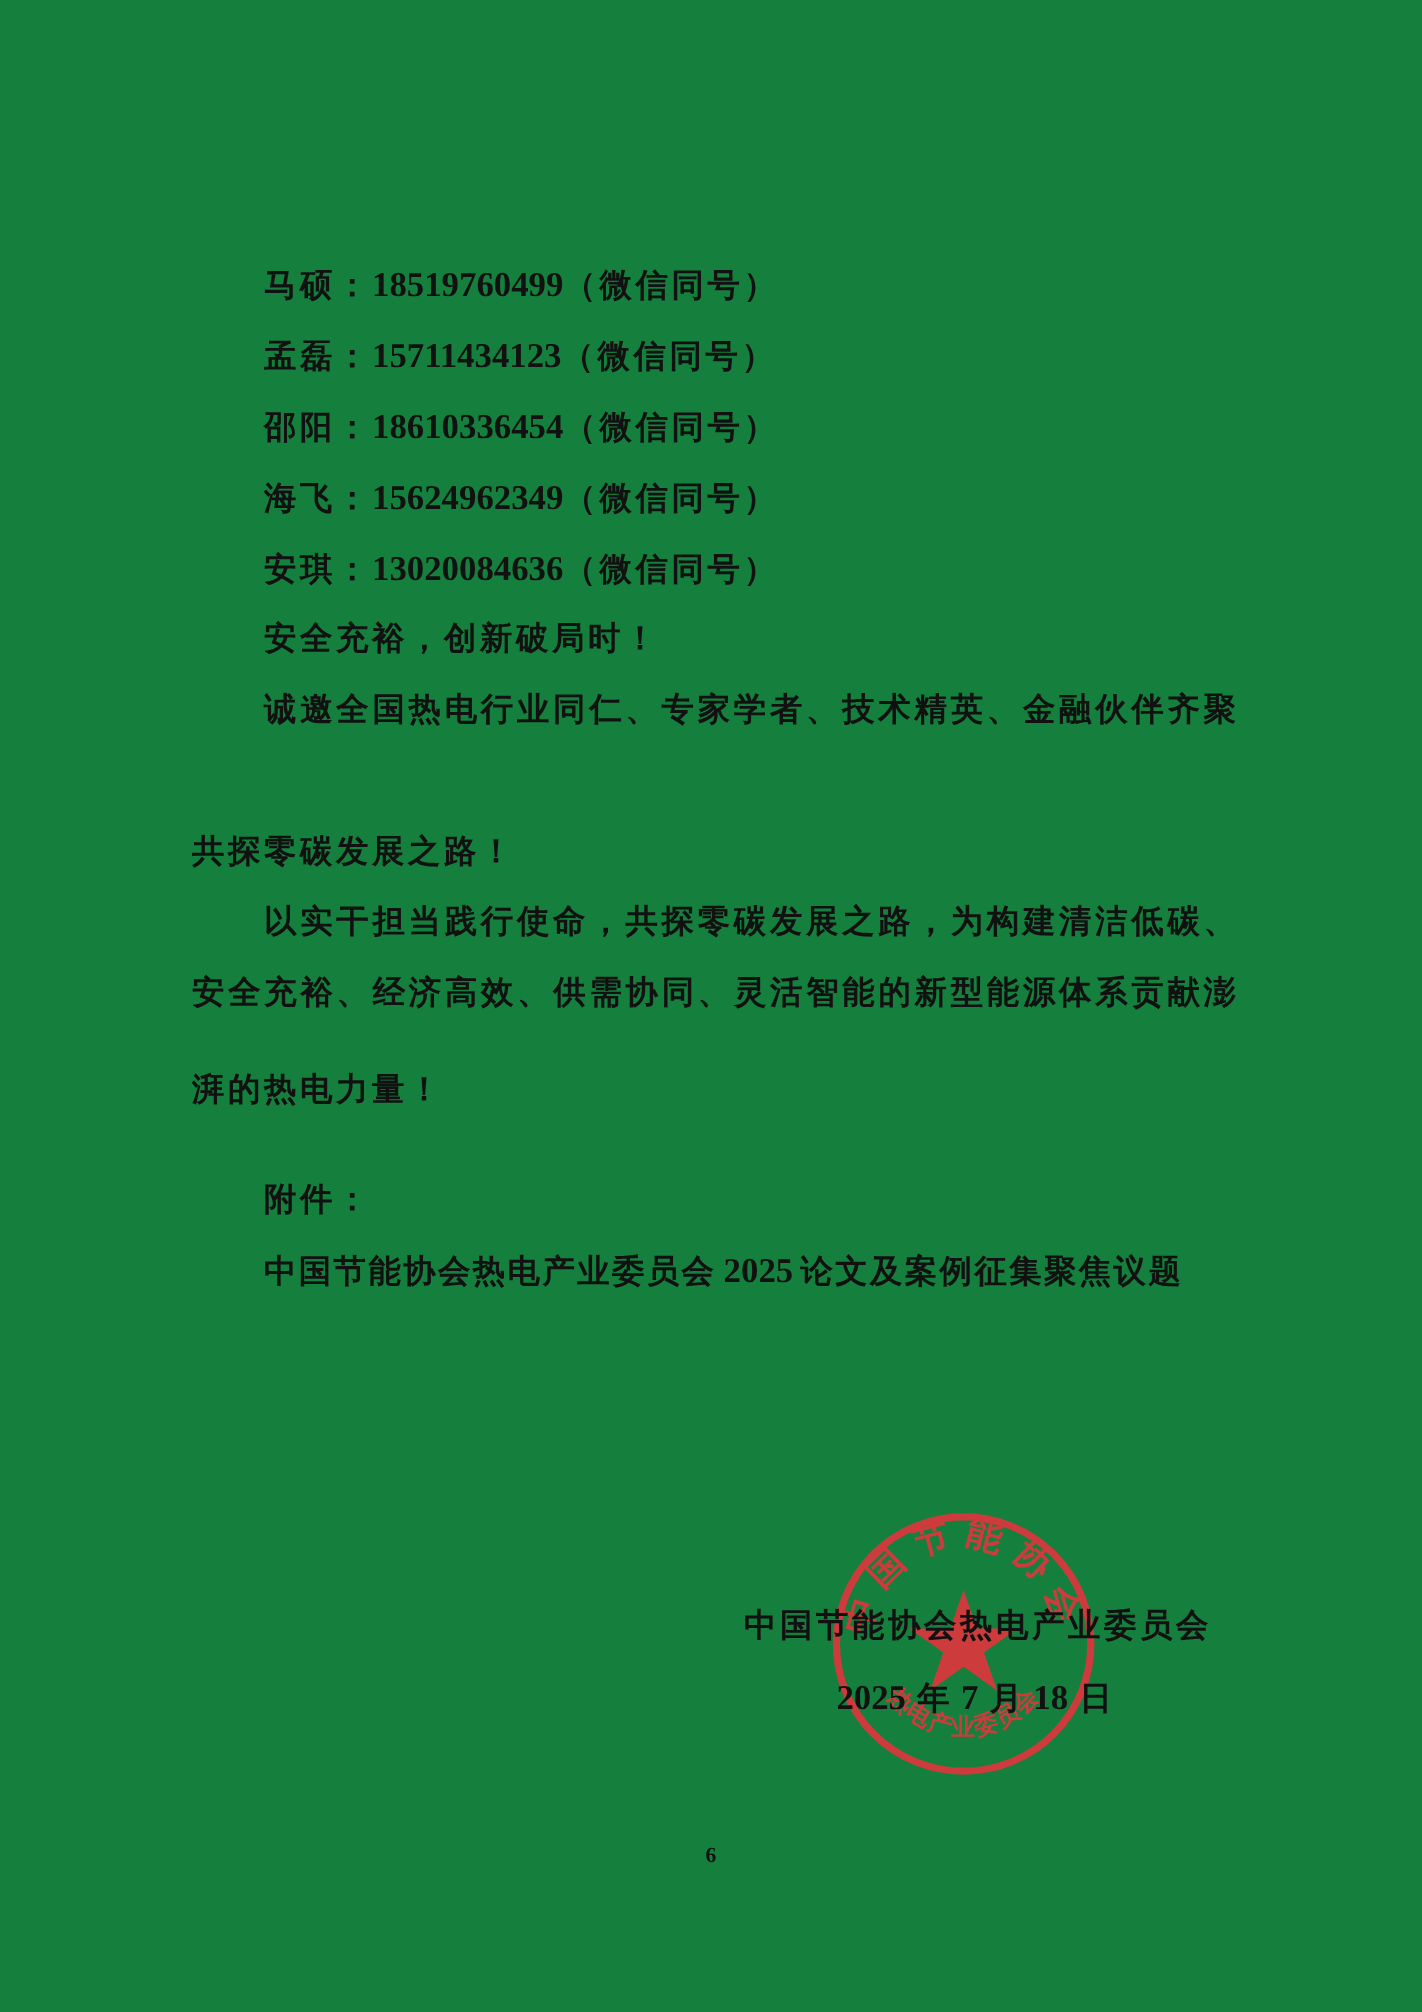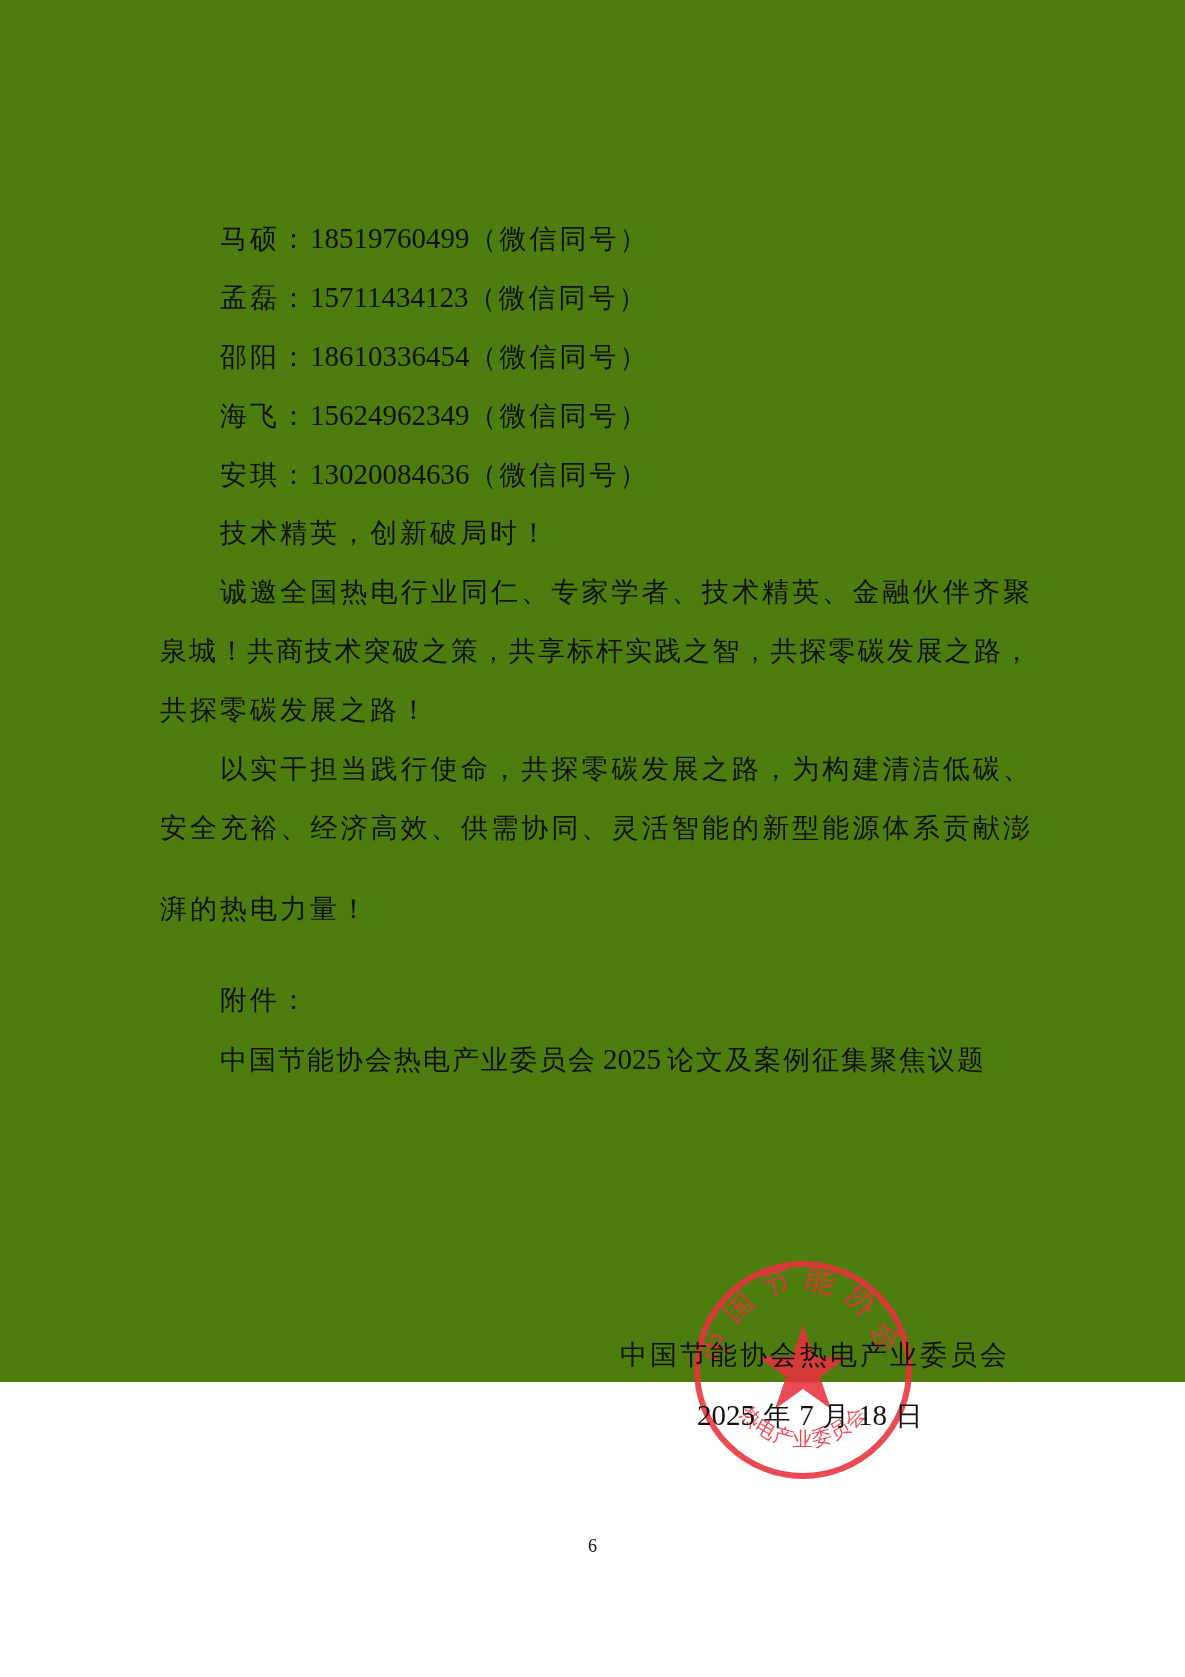--- a/index.html
+++ b/index.html
@@ -1,21 +1,21 @@
 <!DOCTYPE html>
 <html><head>
   <meta charset="utf-8">
   <style>
     html, body { margin: 0; padding: 0; background: #ffffff; }
     body {
       width: 1185px; height: 1677px; position: relative; overflow: hidden;
       font-family: "DejaVu Serif", "Liberation Serif", serif;
       color: #111111;
     }
-    .page { position: absolute; left: 0; top: 0; width: 1185px; height: 1382px; background: #4d7c0f; }
+    .page { position: absolute; left: 0; top: 0; width: 1185px; height: 1677px; background: #15803d; font-weight: bold; }
     .line {
       position: absolute; left: 160px; width: 870px;
       font-size: 27px; line-height: 34px; white-space: nowrap;
       letter-spacing: 3px;
     }
     .line.indent { left: 220px; width: 810px; }
     .line.justify { text-align: justify; text-align-last: justify; letter-spacing: 0; }
     .num { font-family: "Liberation Serif", serif; letter-spacing: 0; font-size: 29px; }
     .sig { position: absolute; font-size: 27px; line-height: 34px; white-space: nowrap; letter-spacing: 3px; z-index: 2; }
     .seal {
@@ -41,24 +41,23 @@
   <div class="line indent" style="top:339px">
     <span>邵阳</span><span>：</span><span class="num">18610336454</span><span>（微信同号）</span>
   </div>
   <div class="line indent" style="top:398px">
     <span>海飞</span><span>：</span><span class="num">15624962349</span><span>（微信同号）</span>
   </div>
   <div class="line indent" style="top:457px">
     <span>安琪</span><span>：</span><span class="num">13020084636</span><span>（微信同号）</span>
   </div>
 
-  <div class="line indent" style="top:516px">技术精英，创新破局时！</div>
+  <div class="line indent" style="top:516px">安全充裕，创新破局时！</div>
 
   <div class="line indent justify" style="top:575px">诚邀全国热电行业同仁、专家学者、技术精英、金融伙伴齐聚</div>
-  <div class="line justify" style="top:634px">泉城！共商技术突破之策，共享标杆实践之智，共探零碳发展之路，</div>
   <div class="line" style="top:693px">共探零碳发展之路！</div>
 
   <div class="line indent justify" style="top:752px">以实干担当践行使命，共探零碳发展之路，为构建清洁低碳、</div>
   <div class="line justify" style="top:811px">安全充裕、经济高效、供需协同、灵活智能的新型能源体系贡献澎</div>
   <div class="line" style="top:892px">湃的热电力量！</div>
 
   <div class="line indent" style="top:983px">附件：</div>
   <div class="line indent" style="top:1042px; letter-spacing:2px">
     <span>中国节能协会热电产业委员会</span><span class="num" style="padding:0 6px">2025</span><span>论文及案例征集聚焦议题</span>
   </div>

